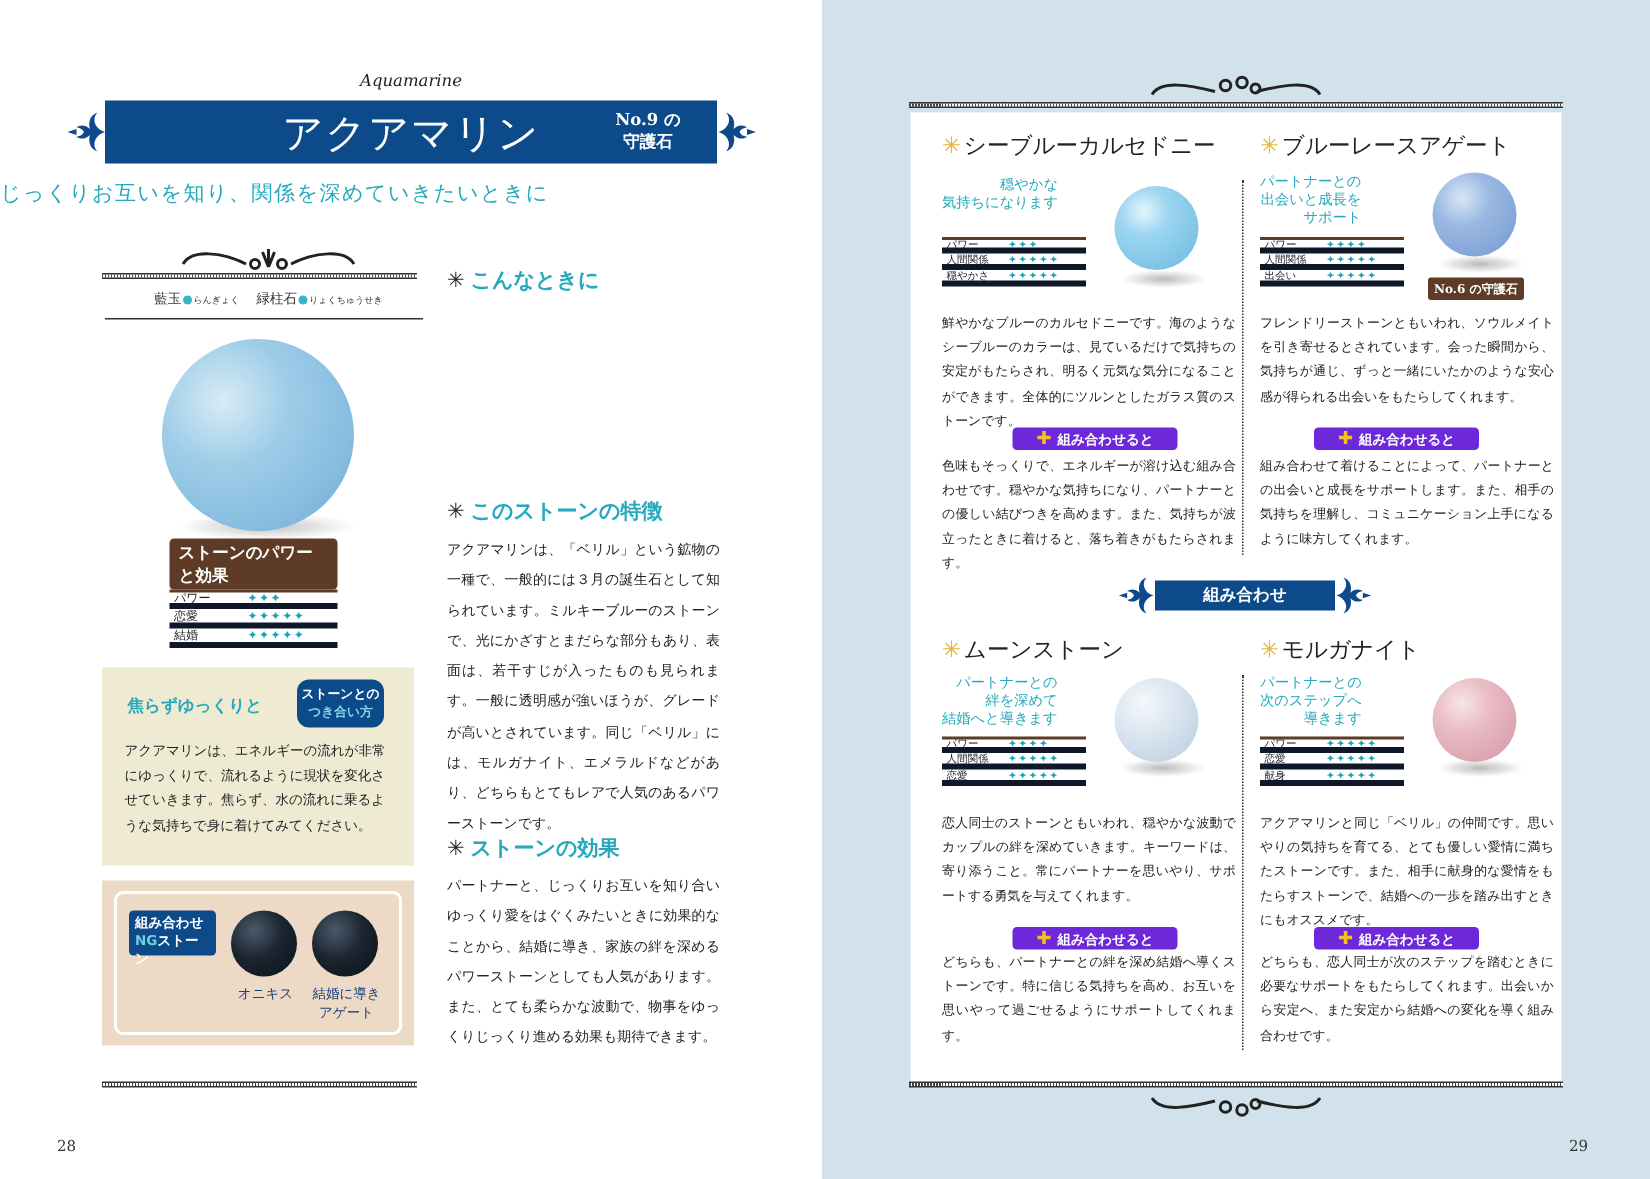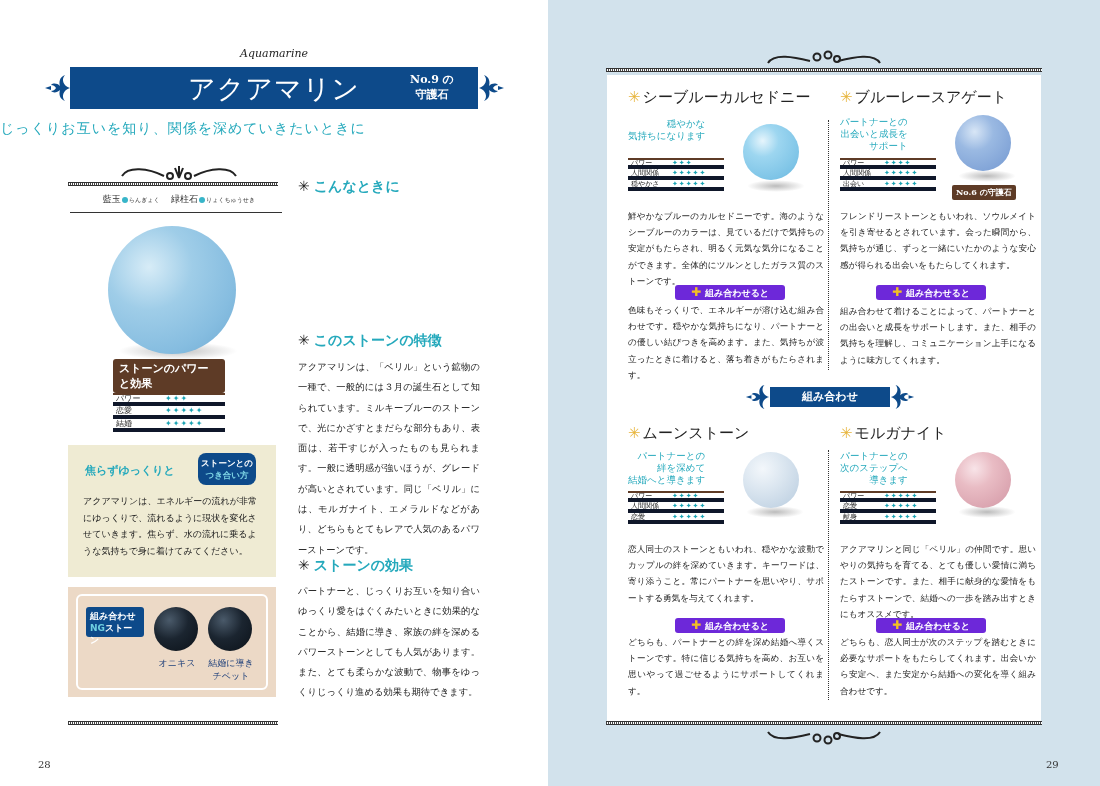--- a/index.html
+++ b/index.html
@@ -160,21 +160,21 @@
     <div class="ng-frame"></div>
     <div class="ng-badge">
       <div>組み合わせ</div>
       <div><span class="ng">NG</span><span>ストーン</span></div>
     </div>
     <div class="black-stone" style="left:86px; top:20px;"></div>
     <div class="black-stone" style="left:140px; top:20px;"></div>
     <div class="ng-name" style="left:84px; top:70px; width:50px;">オニキス</div>
     <div class="ng-name" style="left:138px; top:70px; width:50px;">
       <div>結婚に導き</div>
-      <div>チベット</div>
+      <div>アゲート</div>
     </div>
   </div>
 
   <div class="deco-rule" style="left:68px; top:721px; width:210px;"></div>
   <div class="page-num" style="left:38px; top:746px;">28</div>
 </div>
 
 <div class="right-page"></div>
 
 <svg class="swirl" style="left:764px; top:45px; width:120px; height:24px;" viewBox="0 0 120 24">

